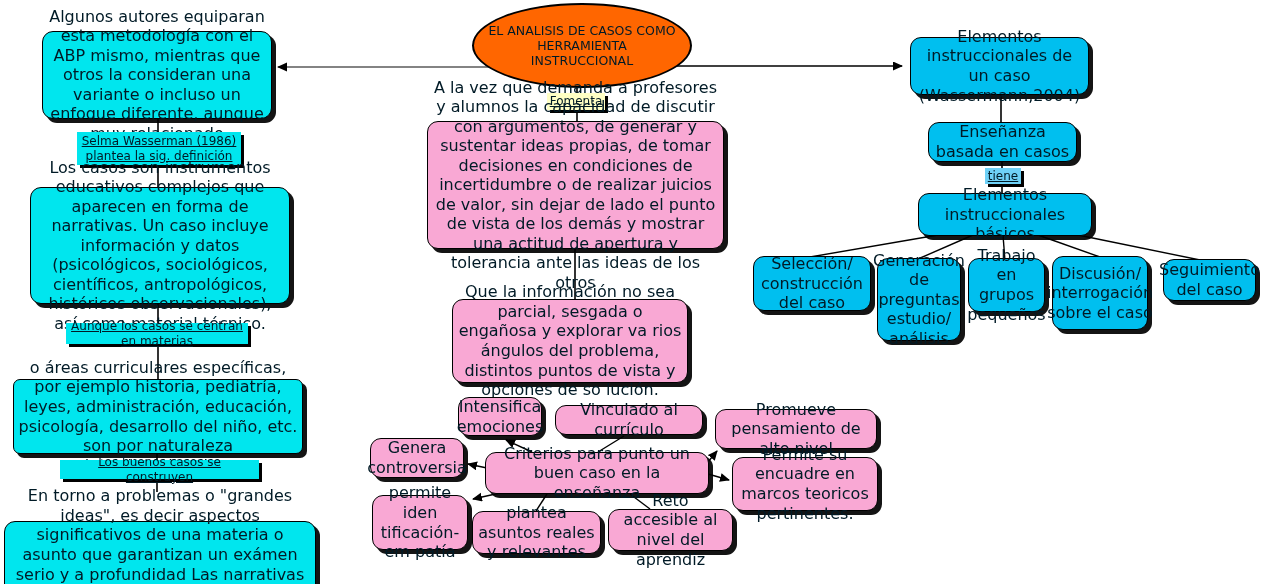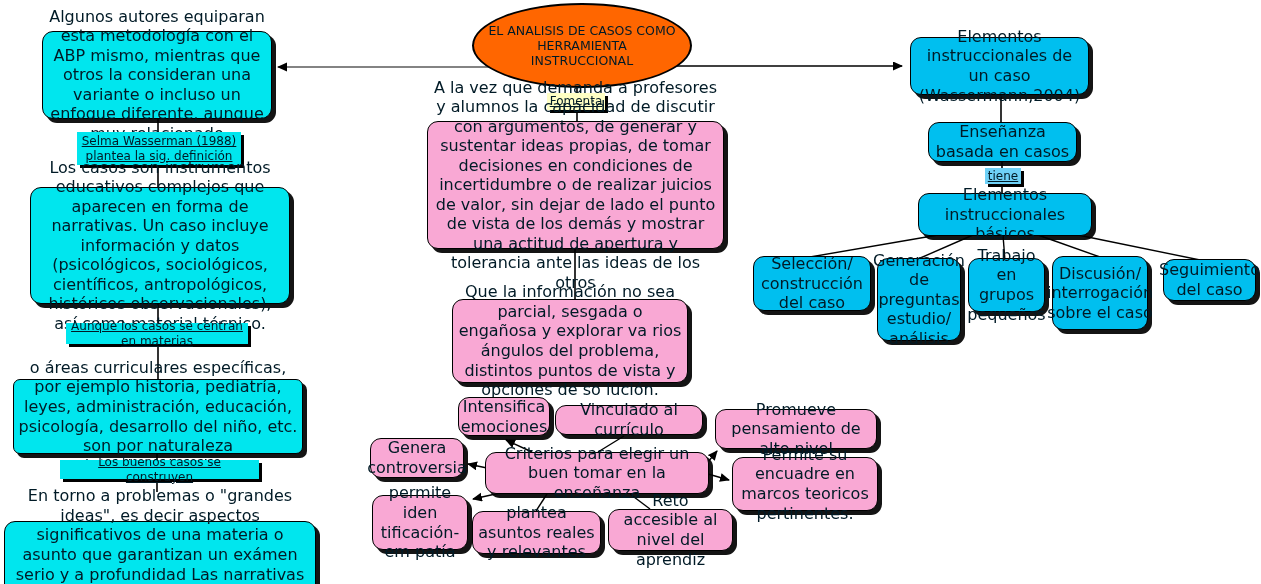--- a/index.html
+++ b/index.html
@@ -60,42 +60,42 @@
     <line x1="547" y1="494" x2="536" y2="511" stroke="#000" stroke-width="1.4"></line>
     <line x1="630" y1="494" x2="650" y2="509" stroke="#000" stroke-width="1.4"></line>
     <line x1="708" y1="462" x2="717" y2="451" stroke="#000" stroke-width="1.4" marker-end="url(#ah)"></line>
     <line x1="708" y1="474" x2="729" y2="480" stroke="#000" stroke-width="1.4" marker-end="url(#ah)"></line>
   </svg>
 
   <div class="node ellipse" style="left:472px;top:3px;width:220px;height:85px;">EL ANALISIS DE CASOS COMO HERRAMIENTA INSTRUCCIONAL</div>
   <div class="linklabel link-yellow" style="left:547px;top:93px;width:58px;height:17px;">Fomenta</div>
 
   <div class="node cyan" style="left:42px;top:31px;width:230px;height:88px;">Algunos autores equiparan esta metodología con el ABP mismo, mientras que otros la consideran una variante o incluso un enfoque diferente, aunque muy relacionado</div>
-  <div class="linklabel link-cyan" style="left:77px;top:132px;width:164px;height:33px;">Selma Wasserman (1988) plantea la sig. definición</div>
+  <div class="linklabel link-cyan" style="left:77px;top:132px;width:164px;height:33px;">Selma Wasserman (1986) plantea la sig. definición</div>
   <div class="node cyan" style="left:30px;top:187px;width:260px;height:117px;">Los casos son instrumentos educativos complejos que aparecen en forma de narrativas. Un caso incluye información y datos (psicológicos, sociológicos, científicos, antropológicos, históricos observacionales), así como material técnico.</div>
   <div class="linklabel link-cyan" style="left:66px;top:323px;width:182px;height:21px;">Aunque los casos se centran en materias</div>
   <div class="node cyan" style="left:13px;top:379px;width:290px;height:75px;border-radius:7px;">o áreas curriculares específicas, por ejemplo historia, pediatría, leyes, administración, educación, psicología, desarrollo del niño, etc. son por naturaleza interdisciplinarios.</div>
   <div class="linklabel link-cyan" style="left:60px;top:460px;width:199px;height:19px;">Los buenos casos se construyen</div>
   <div class="node cyan" style="left:4px;top:491px;width:312px;height:87px;margin-top:30px;">En torno a problemas o "grandes ideas", es decir aspectos significativos de una materia o asunto que garantizan un exámen serio y a profundidad Las narrativas se estructuran por lo general a partir de problemas y personas de la vida real.</div>
 
   <div class="node yellow" style="left:427px;top:121px;width:297px;height:128px;">A la vez que demanda a profesores y alumnos la capacidad de discutir con argumentos, de generar y sustentar ideas propias, de tomar decisiones en condiciones de incertidumbre o de realizar juicios de valor, sin dejar de lado el punto de vista de los demás y mostrar una actitud de apertura y tolerancia ante las ideas de los otros</div>
   <div class="node yellow" style="left:452px;top:299px;width:236px;height:84px;">Que la información no sea parcial, sesgada o engañosa y explorar va rios ángulos del problema, distintos puntos de vista y opciones de so lución.</div>
 
   <div class="node blue" style="left:910px;top:37px;width:179px;height:58px;">Elementos instruccionales de un caso (Wassermann,2004)</div>
   <div class="node blue" style="left:928px;top:122px;width:149px;height:40px;">Enseñanza basada en casos</div>
   <div class="linklabel link-blue" style="left:985px;top:168px;width:36px;height:16px;">tiene</div>
   <div class="node blue" style="left:918px;top:193px;width:174px;height:43px;">Elementos instruccionales básicos</div>
   <div class="node blue" style="left:753px;top:256px;width:118px;height:55px;">Selección/ construcción del caso</div>
   <div class="node blue" style="left:877px;top:258px;width:84px;height:83px;">Generación de preguntas estudio/ análisis</div>
   <div class="node blue" style="left:968px;top:258px;width:77px;height:54px;">Trabajo en grupos pequeños</div>
   <div class="node blue" style="left:1052px;top:256px;width:96px;height:74px;">Discusión/ interrogación sobre el caso</div>
   <div class="node blue" style="left:1163px;top:259px;width:93px;height:42px;">Seguimiento del caso</div>
 
-  <div class="node yellow" style="left:485px;top:452px;width:224px;height:42px;">Criterios para elegir un buen tomar en la enseñanza</div>
-  <div class="node yellow" style="left:458px;top:397px;width:92px;height:39px;">Intensifica emociones</div>
+  <div class="node yellow" style="left:485px;top:452px;width:224px;height:42px;">Criterios para punto un buen caso en la enseñanza</div>
+  <div class="node yellow" style="left:458px;top:397px;width:84px;height:39px;">Intensifica emociones</div>
   <div class="node yellow" style="left:555px;top:405px;width:148px;height:30px;">Vinculado al currículo</div>
   <div class="node yellow" style="left:370px;top:438px;width:94px;height:40px;">Genera controversia</div>
   <div class="node yellow" style="left:372px;top:495px;width:96px;height:55px;">permite iden tificación-em patía</div>
   <div class="node yellow" style="left:472px;top:511px;width:129px;height:43px;">plantea asuntos reales y relevantes</div>
   <div class="node yellow" style="left:608px;top:509px;width:125px;height:42px;">Reto accesible al nivel del aprendiz</div>
   <div class="node yellow" style="left:715px;top:409px;width:162px;height:40px;">Promueve pensamiento de alto nivel</div>
   <div class="node yellow" style="left:732px;top:457px;width:146px;height:54px;">Permite su encuadre en marcos teoricos pertinentes.</div>
 
 </div>
 

